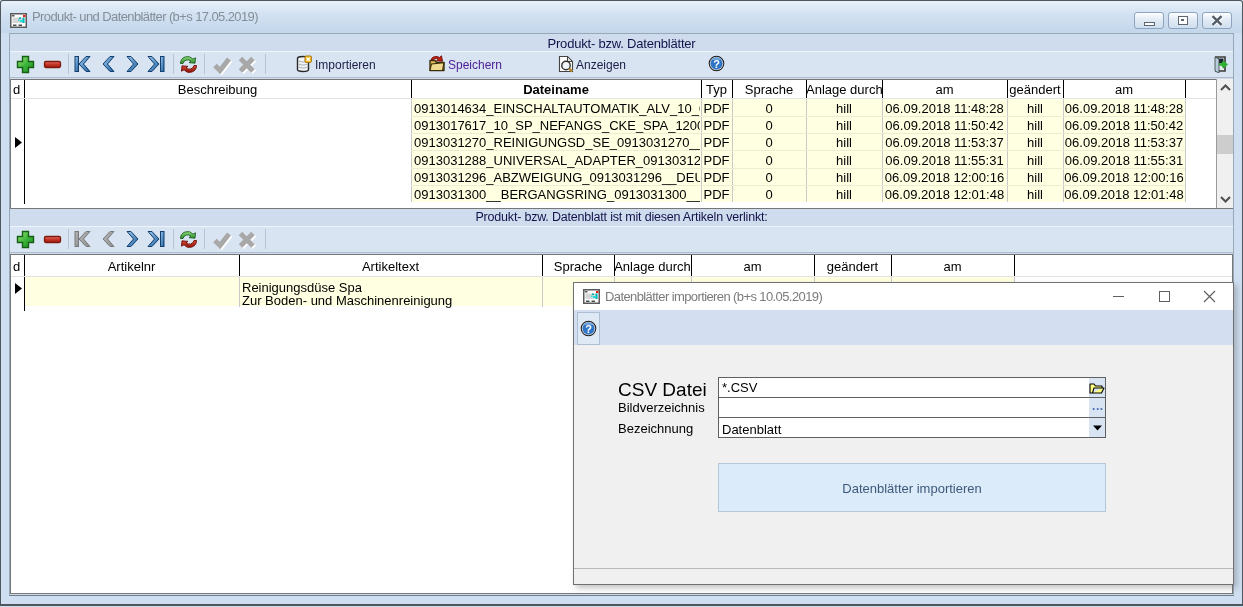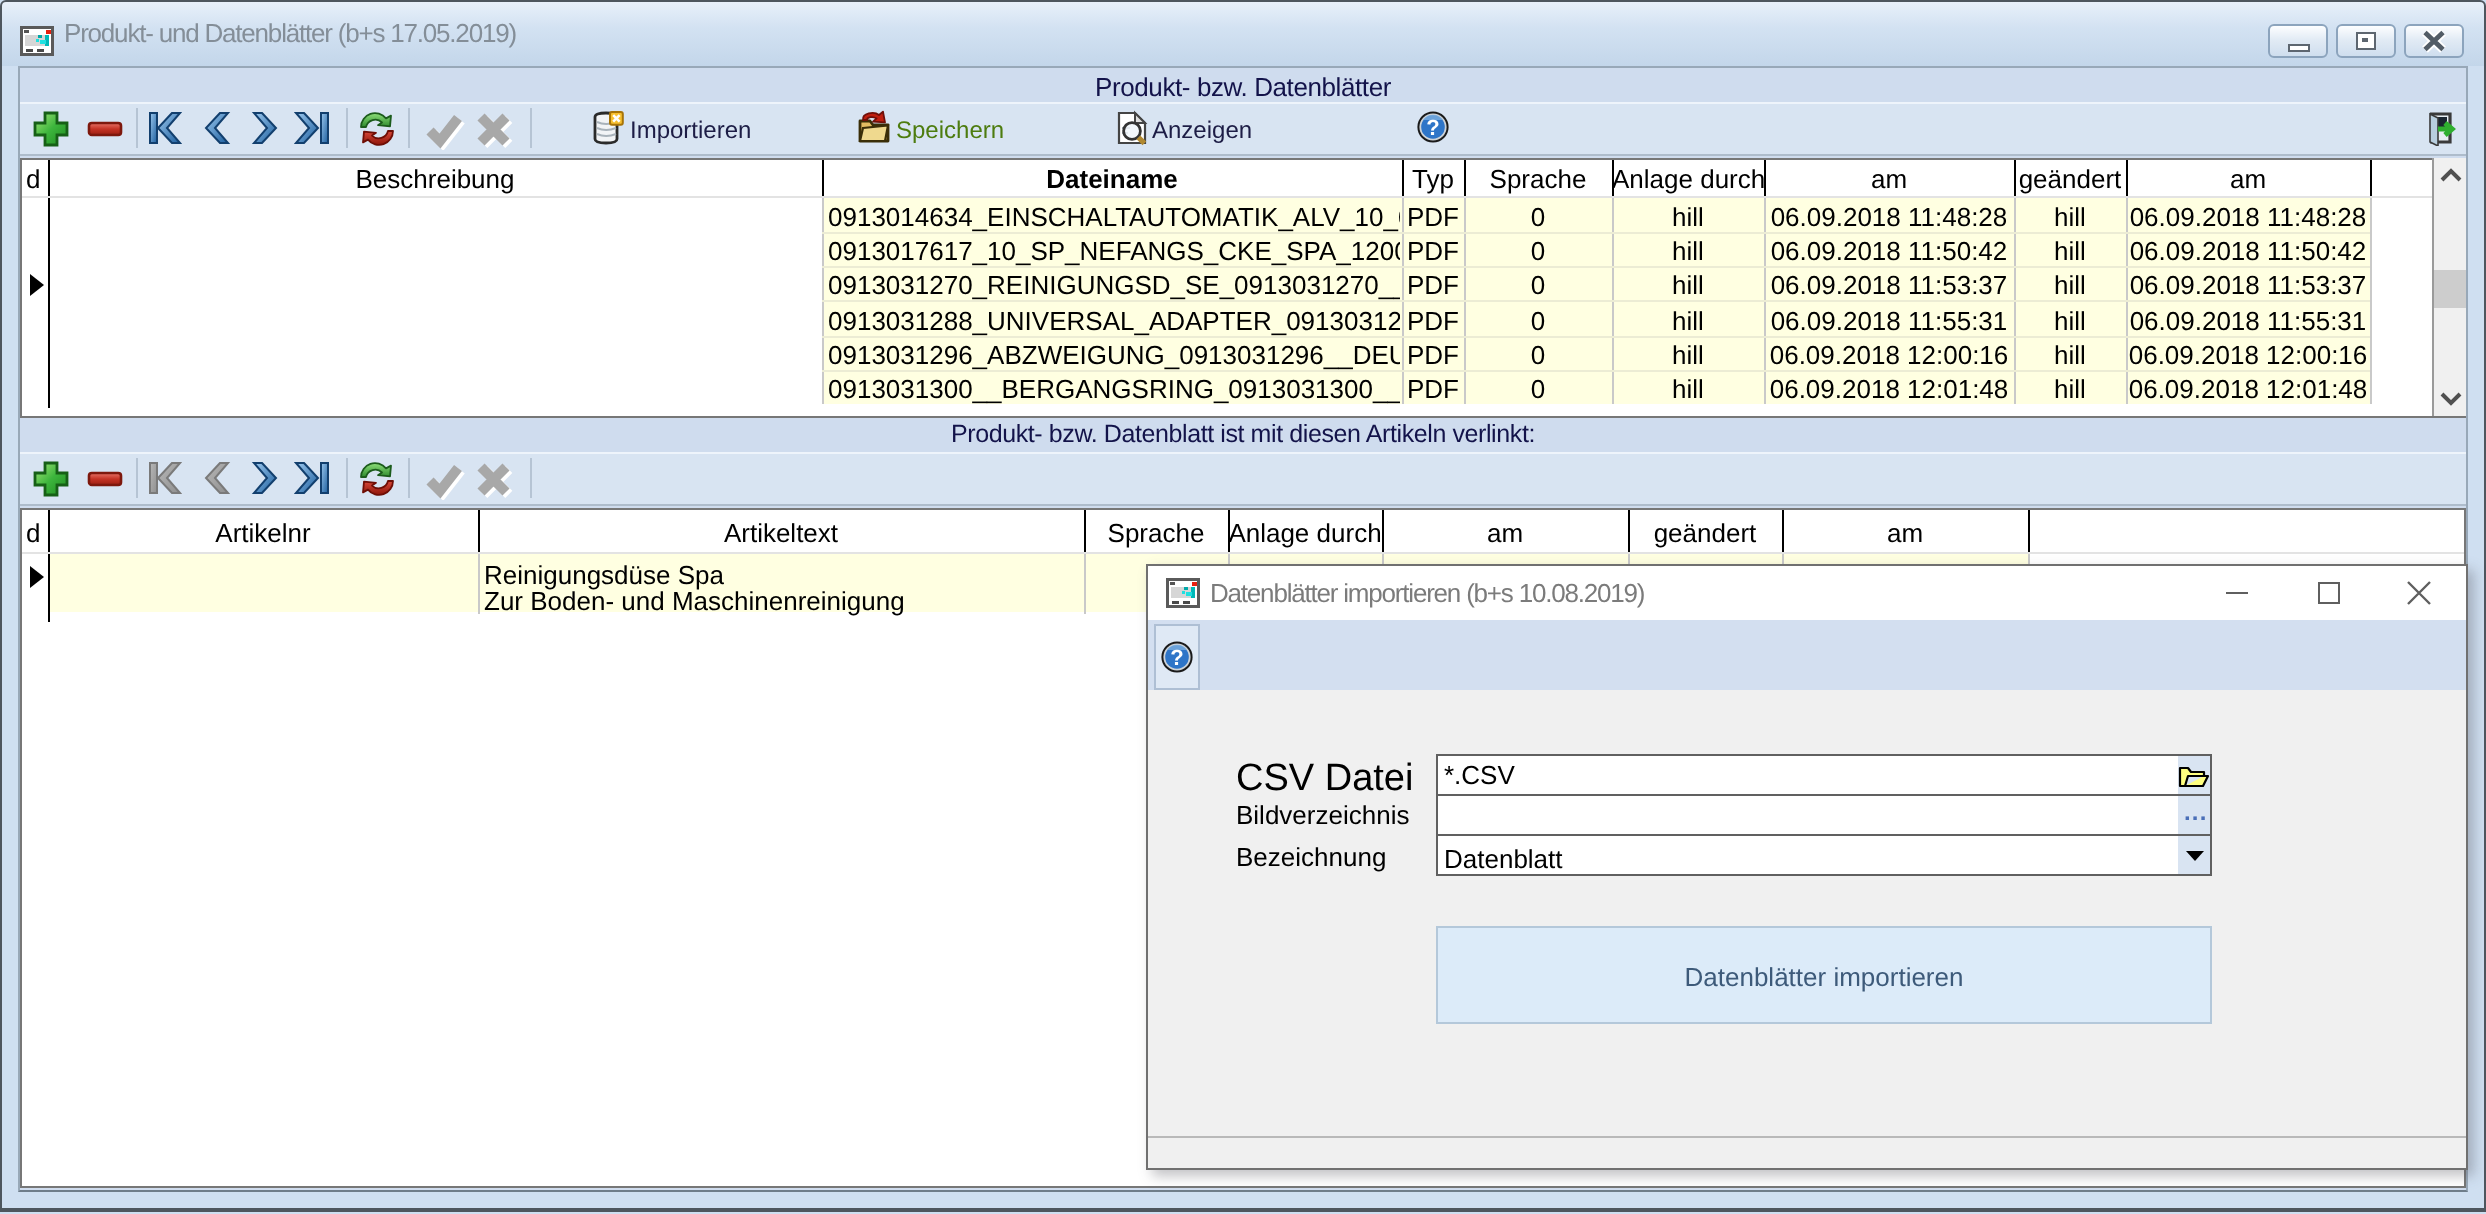--- a/index.html
+++ b/index.html
@@ -145,21 +145,21 @@
     <path d="M2.5 6 Q7 8 12 6 M2.5 9 Q7 11 12 9 M2.5 12 Q7 14 12 12" stroke="#a8b2ba" stroke-width="1.1" fill="none"></path>
     <rect x="9" y="1" width="6.4" height="6.4" rx="1" fill="#f8c030" stroke="#a87408" stroke-width="1"></rect>
     <path d="M10.6 2.6 l3.2 3.2 m0 -3.2 l-3.2 3.2" stroke="#fff" stroke-width="1.3"></path>
   </svg></div>
       <div class="abs" style="left:305px; top:7px; font-size:12px; color:#1d1d46;">Importieren</div>
       <div class="abs" style="left:418px; top:4px;"><svg width="18" height="18" viewBox="0 0 18 18">
     <path d="M2 15.5 L2 5.5 L7 5.5 L8.5 7.5 L16 7.5 L16 15.5 Z" fill="#e3bd62" stroke="#3a2e08" stroke-width="1.4" stroke-linejoin="round"></path>
     <path d="M3.5 9 L16 7.7 L14.5 15.5 L2 15.5 Z" fill="#efd98e" stroke="#3a2e08" stroke-width="1.1"></path>
     <path d="M3.5 5 C3 1.5, 9 0.5, 11.5 2.5 L13.5 0.8 L14.5 6.2 L8.5 5.8 L10.3 4.2 C8.5 3, 5.5 3.5, 5.5 5 Z" fill="#c01f10" stroke="#70100a" stroke-width="0.9" stroke-linejoin="round"></path>
   </svg></div>
-      <div class="abs" style="left:438px; top:7px; font-size:12px; color:#4d7c0f;">Speichern</div>
+      <div class="abs" style="left:438px; top:7px; font-size:12px; color:#4c1d95;">Speichern</div>
       <div class="abs" style="left:548px; top:4px;"><svg width="17" height="18" viewBox="0 0 17 18">
     <path d="M1.5 1.5 L9.5 1.5 L14.5 6.5 L14.5 16.5 L1.5 16.5 Z" fill="#fff" stroke="#444" stroke-width="1.1"></path>
     <path d="M9.5 1.5 L9.5 6.5 L14.5 6.5 Z" fill="#e0e0e0" stroke="#444" stroke-width="1"></path>
     <path d="M3 9 h4 M3 11.5 h3" stroke="#9aa4ac" stroke-width="1"></path>
     <circle cx="8" cy="10.5" r="4.2" fill="rgba(240,246,250,0.85)" stroke="#333" stroke-width="1.4"></circle>
     <path d="M11.2 13.7 L14.2 16.7" stroke="#b08830" stroke-width="2.6"></path>
   </svg></div>
       <div class="abs" style="left:566px; top:7px; font-size:12px; color:#1d1d46;">Anzeigen</div>
       <div class="abs" style="left:698px; top:4px;"><svg width="17" height="17" viewBox="0 0 17 17">
     <circle cx="8.5" cy="8.5" r="7.8" fill="#1a1a1a"></circle>
@@ -417,21 +417,21 @@
         <rect x="13" y="2" width="2.5" height="2" fill="#e82010"></rect>
         <rect x="2.5" y="4.5" width="12" height="5.5" fill="#d6d6d6"></rect>
         <rect x="9" y="4.5" width="2" height="1.5" fill="#00a8a8"></rect>
         <rect x="12.5" y="4.5" width="2" height="5.5" fill="#00b8b8"></rect>
         <rect x="8" y="6.5" width="1.5" height="1.5" fill="#20e0e0"></rect>
         <rect x="10" y="7" width="3" height="2" fill="#20e0e0"></rect>
         <rect x="3" y="11.5" width="3.5" height="1.5" fill="#4a4a4a"></rect>
         <rect x="8.5" y="11.5" width="3.5" height="1.5" fill="#4a4a4a"></rect>
     </svg>
     </div>
-    <div class="abs" style="left:31px; top:6px; font-size:13px; letter-spacing:-0.6px; color:#7b7b7b;">Datenblätter importieren (b+s 10.08.2019)</div>
+    <div class="abs" style="left:31px; top:6px; font-size:13px; letter-spacing:-0.6px; color:#7b7b7b;">Datenblätter importieren (b+s 10.05.2019)</div>
     <div class="abs" style="left:539px; top:13px; width:11px; height:1px; background:#5f5f5f;"></div>
     <div class="abs" style="left:585px; top:8px; width:11px; height:11px; border:1px solid #5f5f5f;"></div>
     <svg class="abs" style="left:629px; top:7px;" width="13" height="13">
         <path d="M1 1 L12 12 M12 1 L1 12" stroke="#5f5f5f" stroke-width="1.2"></path>
       </svg>
 
     <div class="abs" style="left:0; top:27px; width:659px; height:35px; background:#d3dff0;"></div>
     <div class="abs" style="left:3px; top:29px; width:23px; height:33px; background:#dfe9f5; border:1px solid #aebfd4;"></div>
     <div class="abs" style="left:6px; top:37px;">
       <svg width="17" height="17">

